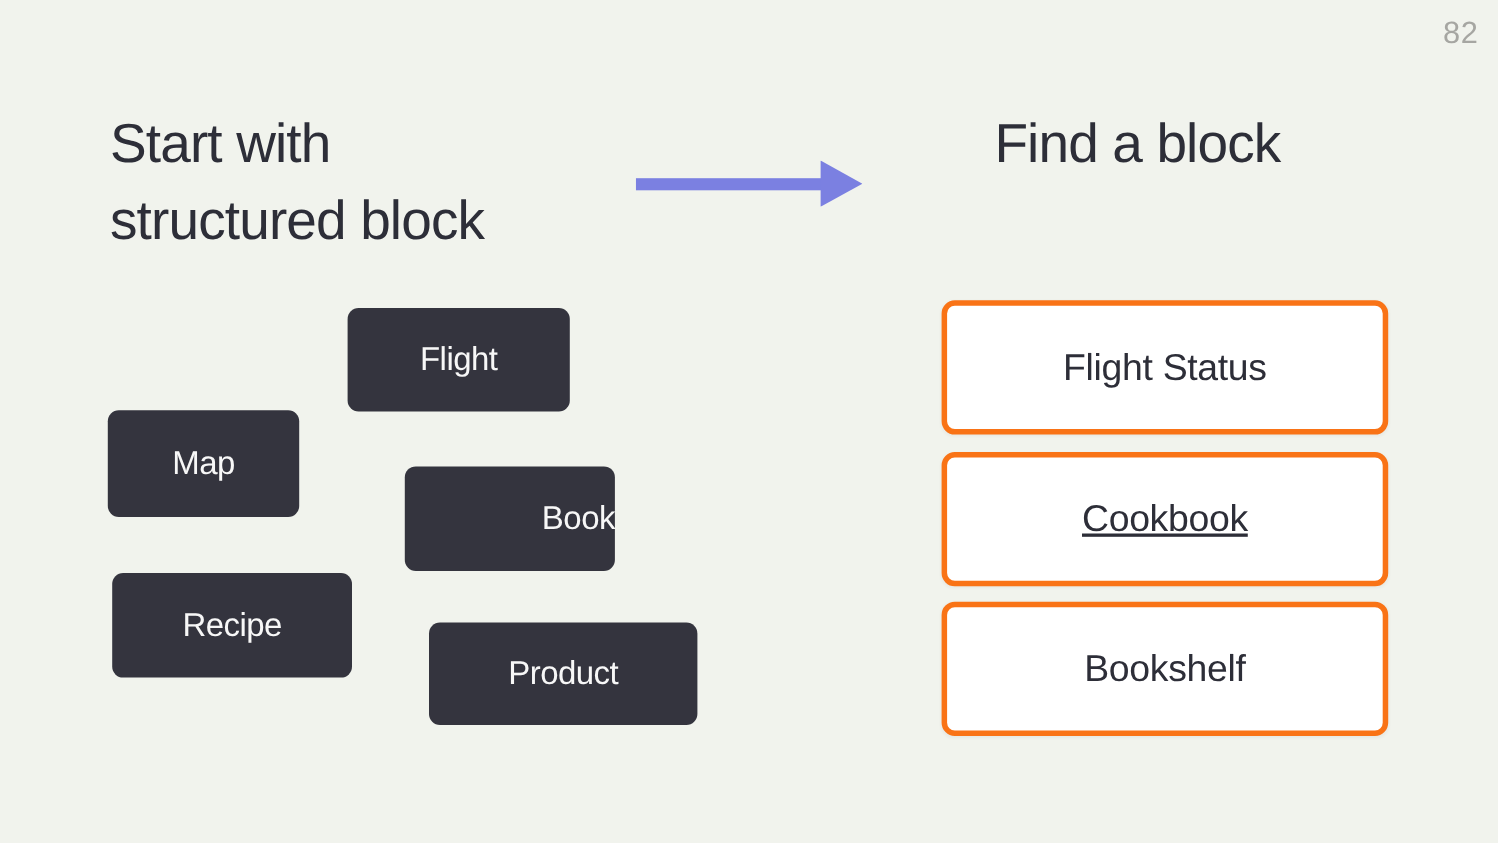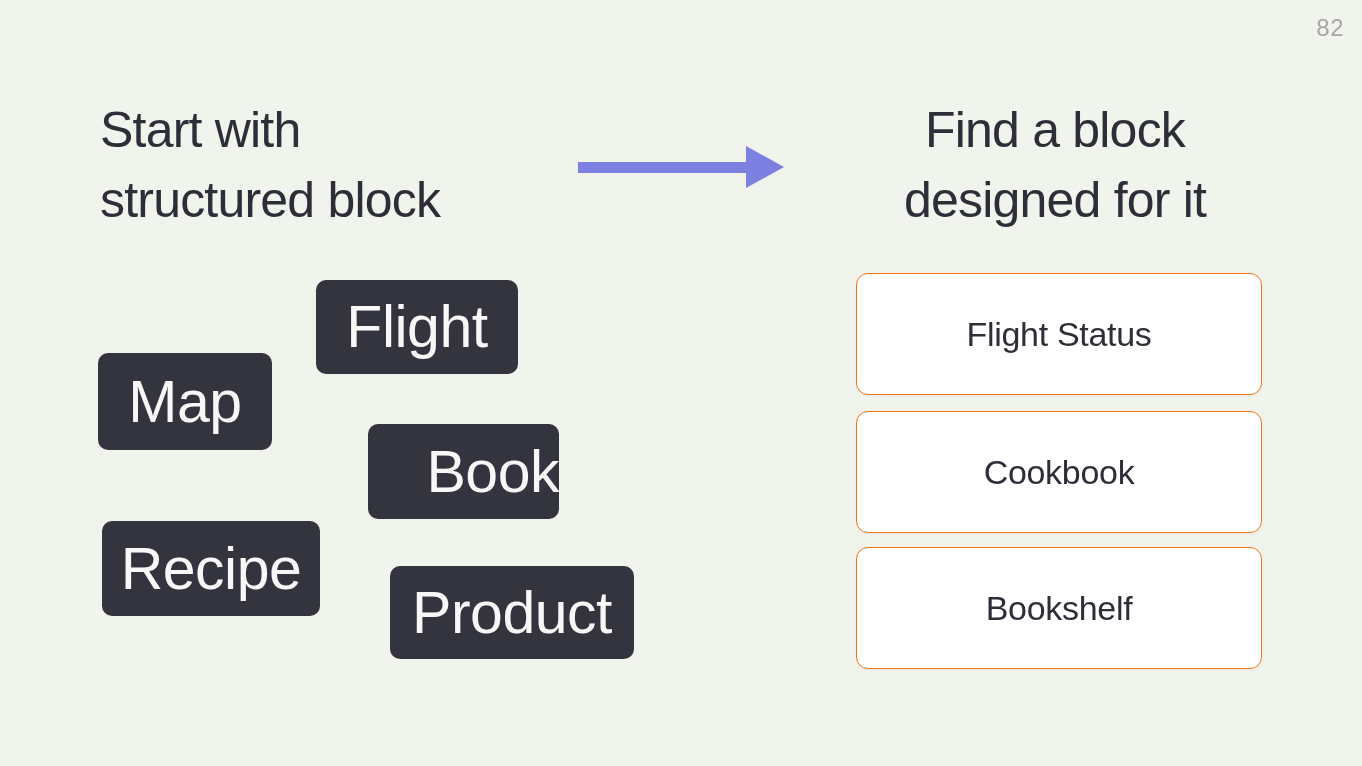--- a/index.html
+++ b/index.html
@@ -12,21 +12,21 @@
     height: 766px;
     background: #f1f3ed;
     font-family: "Liberation Sans", sans-serif;
     overflow: hidden;
   }
 
   .page-number {
     position: absolute;
     top: 14px;
     right: 18px;
-    font-size: 24px;
+    font-size: 28px;
     color: #a6a6a2;
     letter-spacing: 0.5px;
   }
 
   .heading {
     position: absolute;
     font-size: 50px;
     line-height: 70px;
     font-weight: 400;
     letter-spacing: -0.8px;
@@ -45,47 +45,47 @@
   }
 
   .tag {
     position: absolute;
     background: #34343e;
     color: #f7f7f7;
     border-radius: 10px;
     display: flex;
     align-items: center;
     justify-content: center;
-    font-size: 59px;
+    font-size: 30px;
     letter-spacing: -0.5px;
   }
   .tag-flight  { left: 316px; top: 280px; width: 202px; height: 94px; }
-  .tag-map     { left:  98px; top: 353px; width: 174px; height: 97px; }
+  .tag-map     { left:  98px; top: 373px; width: 174px; height: 97px; }
   .tag-book    { left: 368px; top: 424px; width: 191px; height: 95px; justify-content: flex-end; }
   .tag-recipe  { left: 102px; top: 493px; width: 218px; height: 95px; margin-top: 28px; }
   .tag-product { left: 366px; top: 566px; width: 244px; height: 93px; margin-left: 24px; }
 
   .card {
     position: absolute;
     left: 856px;
     width: 406px;
     height: 122px;
     background: #ffffff;
-    border: 1px solid #f97316;
+    border: 5px solid #f97316;
     border-radius: 12px;
     box-shadow: 0 1px 3px rgba(40, 42, 50, 0.05);
     display: flex;
     align-items: center;
     justify-content: center;
     font-size: 34px;
     letter-spacing: -0.3px;
     color: #2d2e38;
   }
   .card-flight-status { top: 273px; }
-  .card-cookbook      { top: 411px; }
+  .card-cookbook      { top: 411px; text-decoration: underline; }
   .card-bookshelf     { top: 547px; }
 </style>
 </head>
 <body>
 
 <div class="slide">
 
   <div class="page-number">82</div>
 
   <div class="heading heading-left">
@@ -93,21 +93,20 @@
     <span>structured block</span>
   </div>
 
   <svg class="arrow" viewBox="0 0 206 42" xmlns="http://www.w3.org/2000/svg">
     <rect x="0" y="16" width="172" height="11" fill="#7b80e1"></rect>
     <polygon points="168,0 206,21 168,42" fill="#7b80e1"></polygon>
   </svg>
 
   <div class="heading heading-right">
     <span>Find a block</span><br>
-    <span>designed for it</span>
   </div>
 
   <div class="tag tag-flight">
     <span>Flight</span>
   </div>
   <div class="tag tag-map">
     <span>Map</span>
   </div>
   <div class="tag tag-book">
     <span>Book</span>

